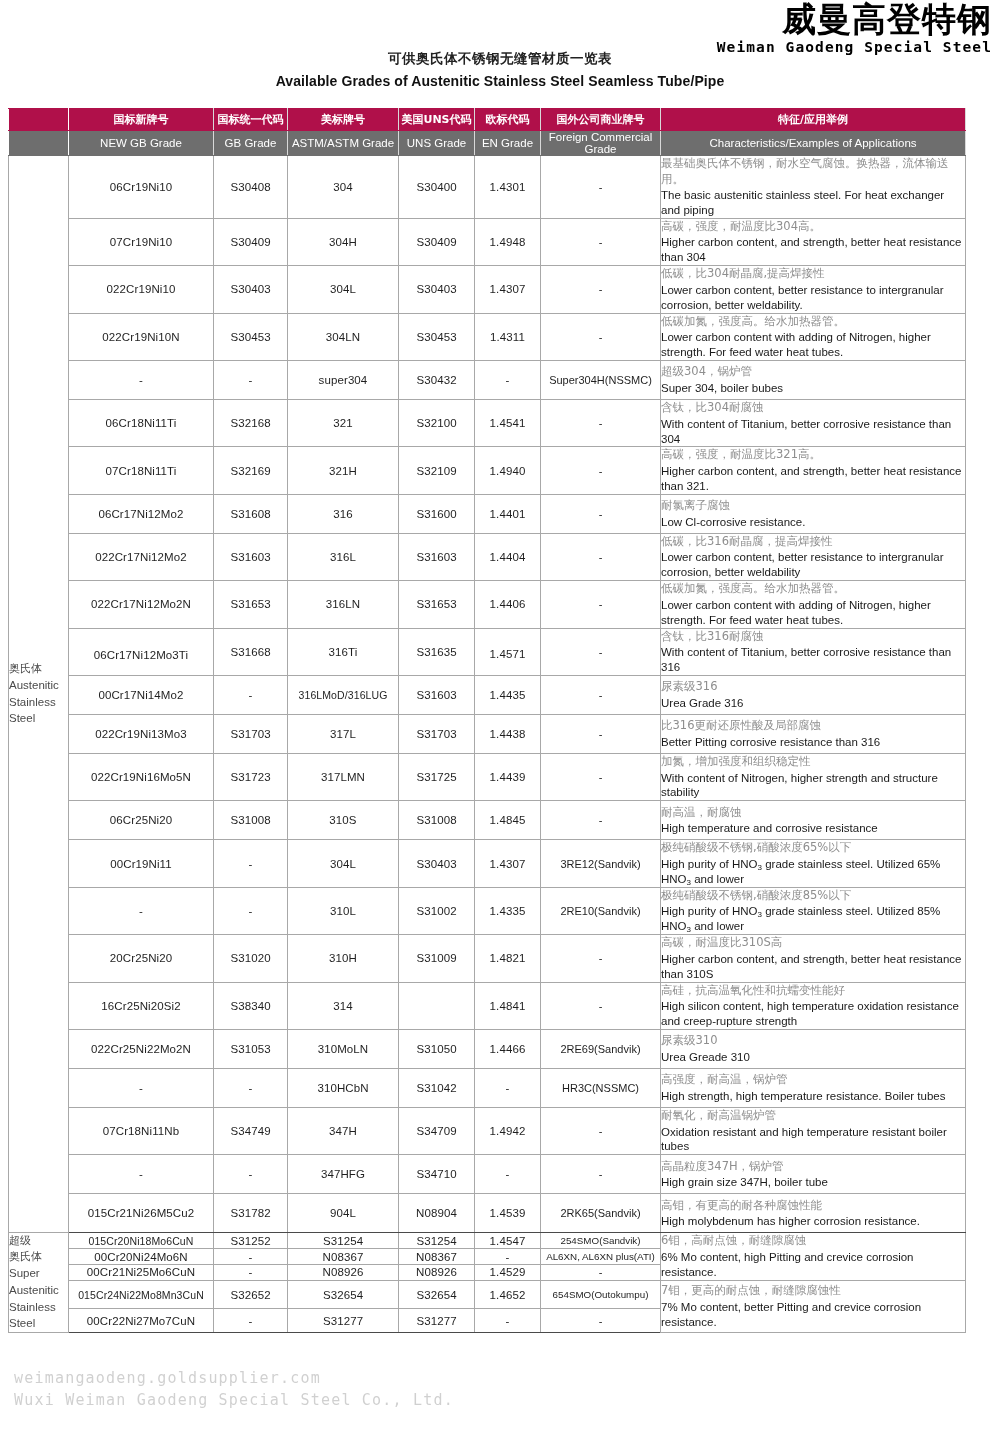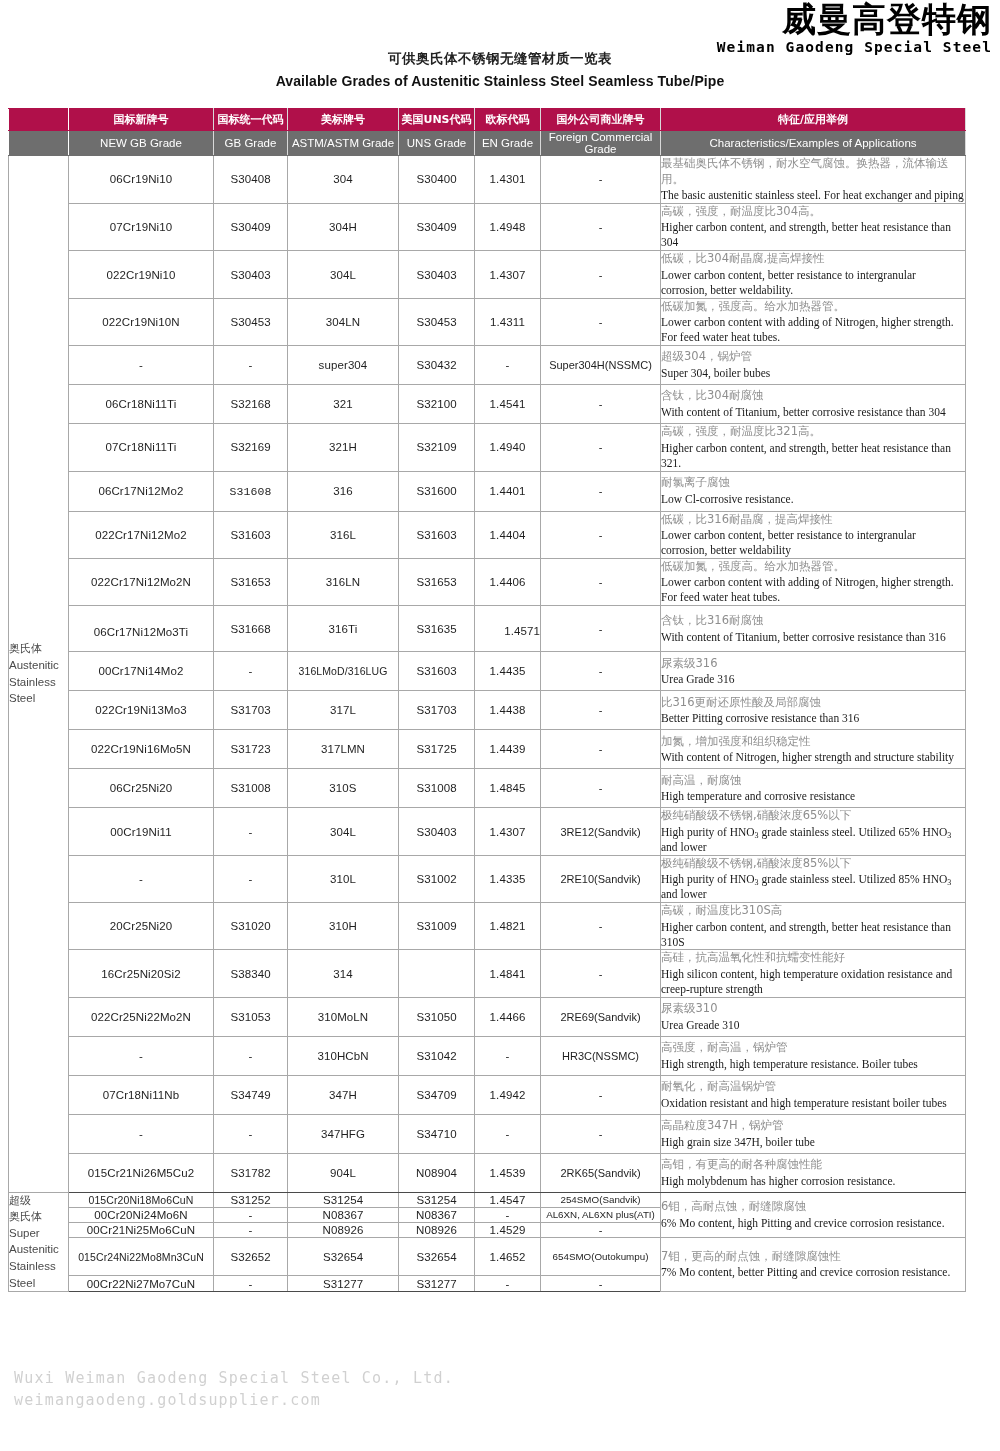--- a/index.html
+++ b/index.html
@@ -178,21 +178,20 @@
     color: #8e8e8e;
     display: block;
     line-height: 1.35;
     margin-bottom: 1px;
   }
   td.desc .en {
     font-size: 11.5px;
     color: #1a1a1a;
     display: block;
     line-height: 1.3;
-    font-family: Liberation Serif, serif;
   }
   td.desc .en sub { font-size: 8px; vertical-align: baseline; position: relative; bottom: -2px; }
 
   
   tr.sec-end td { border-bottom: 1px solid #4a4a4a; }
   tr.first-body td { border-top: 1px solid #4a4a4a; }
 
   
   td.edge-r { border-right: 1px solid #4a4a4a; }
 
@@ -345,21 +344,21 @@
           <td class="grade" style="padding-top: 13px; padding-bottom: 13px;">S32109</td>
           <td class="grade" style="padding-top: 13px; padding-bottom: 13px;">1.4940</td>
           <td class="fcg" style="padding-top: 13px; padding-bottom: 13px;">-</td>
           <td class="desc edge-r">
             <span class="cn">高碳，强度，耐温度比321高。</span>
             <span class="en">Higher carbon content, and strength, better heat resistance than 321.</span>
           </td>
         </tr>
         <tr class="sec1-row">
           <td class="grade" style="padding-top: 13px; padding-bottom: 13px;">06Cr17Ni12Mo2</td>
-          <td class="grade" style="padding-top: 13px; padding-bottom: 13px; font-family: Liberation Mono, monospace;">S31608</td>
+          <td class="grade" style="padding-top: 13px; padding-bottom: 13px;">S31608</td>
           <td class="grade" style="padding-top: 13px; padding-bottom: 13px;">316</td>
           <td class="grade" style="padding-top: 13px; padding-bottom: 13px;">S31600</td>
           <td class="grade" style="padding-top: 13px; padding-bottom: 13px;">1.4401</td>
           <td class="fcg" style="padding-top: 13px; padding-bottom: 13px;">-</td>
           <td class="desc edge-r">
             <span class="cn">耐氯离子腐蚀</span>
             <span class="en">Low Cl-corrosive resistance.</span>
           </td>
         </tr>
         <tr class="sec1-row">
@@ -384,21 +383,21 @@
           <td class="desc edge-r">
             <span class="cn">低碳加氮，强度高。给水加热器管。</span>
             <span class="en">Lower carbon content with adding of Nitrogen, higher strength. For feed water heat tubes.</span>
           </td>
         </tr>
         <tr class="sec1-row">
           <td class="grade" style="padding-top: 20px; padding-bottom: 13px;">06Cr17Ni12Mo3Ti</td>
           <td class="grade" style="padding-top: 13px; padding-bottom: 13px;">S31668</td>
           <td class="grade" style="padding-top: 13px; padding-bottom: 13px;">316Ti</td>
           <td class="grade" style="padding-top: 13px; padding-bottom: 13px;">S31635</td>
-          <td class="grade" style="padding-top: 13px; padding-bottom: 8px; text-align: right;">1.4571</td>
+          <td class="grade" style="padding-top: 13px; padding-bottom: 8px;">1.4571</td>
           <td class="fcg" style="padding-top: 13px; padding-bottom: 13px;">-</td>
           <td class="desc edge-r">
             <span class="cn">含钛，比316耐腐蚀</span>
             <span class="en">With content of Titanium, better corrosive resistance than 316</span>
           </td>
         </tr>
         <tr class="sec1-row">
           <td class="grade" style="padding-top: 13px; padding-bottom: 13px;">00Cr17Ni14Mo2</td>
           <td class="grade" style="padding-top: 13px; padding-bottom: 13px;">-</td>
           <td class="grade small" style="padding-top: 13px; padding-bottom: 13px; text-align: center;">316LMoD/316LUG</td>
@@ -608,15 +607,15 @@
           <td class="grade" style="padding: 1px 2px;">S31277</td>
           <td class="grade" style="padding: 1px 2px;">S31277</td>
           <td class="grade" style="padding: 1px 2px;">-</td>
           <td class="fcg" style="padding: 1px 2px;">-</td>
         </tr>
       </tbody>
   </table>
 </div>
 
 <div class="watermark">
+  <div>weimangaodeng.goldsupplier.com</div>
   <div>Wuxi Weiman Gaodeng Special Steel Co., Ltd.</div>
-  <div>weimangaodeng.goldsupplier.com</div>
 </div>
 
 </body></html>

